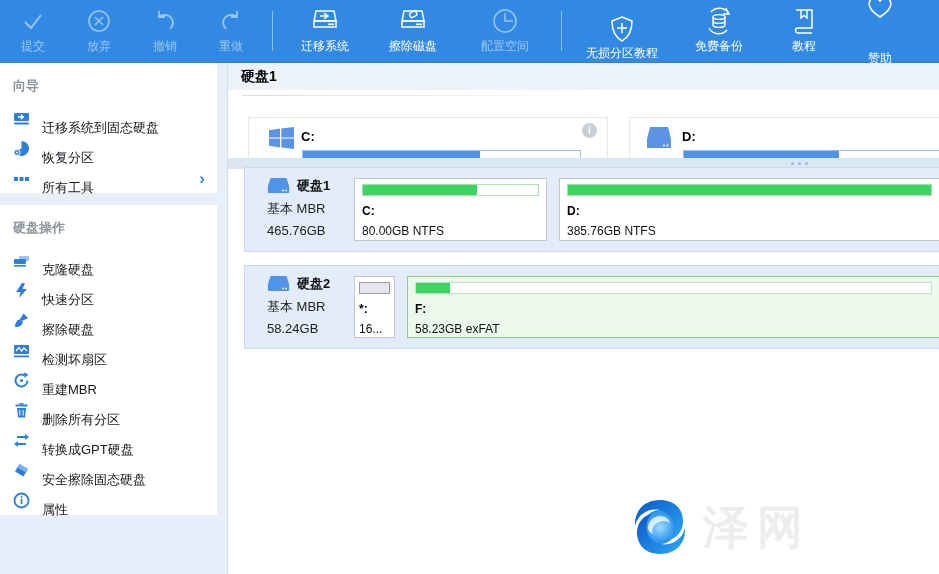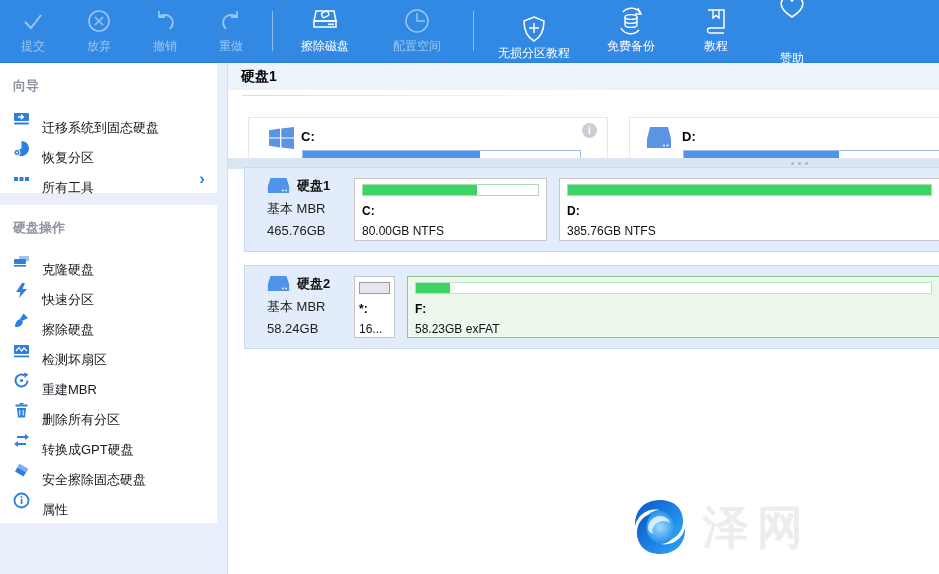--- a/index.html
+++ b/index.html
@@ -22,21 +22,21 @@
 
   
   .sidebar { position:absolute; left:0; top:63px; width:227px; height:511px; background:#e9effa; }
   .side-panel { width:217px; background:#fff; }
   .side-header { font-size:13px; font-weight:bold; color:#8d939d; padding:14px 0 8px 13px; }
   .side-item { height:30px; display:flex; align-items:center; padding-left:13px; cursor:pointer; position:relative; }
   .side-item .s-icon { width:17px; height:17px; display:flex; align-items:center; justify-content:center; margin-right:12px; }
   .side-item .s-label { font-size:13px; color:#15181d; white-space:nowrap;margin-top:20px; }
   .side-item .chev { position:absolute; right:12px; color:#2e86e8; font-size:17px; font-weight:bold; line-height:1; }
   .side-gap { height:12px; }
-  .side-panel.sec2 { padding-bottom:8px; }
+  .side-panel.sec2 { }
 
   
   .main { position:absolute; left:227px; top:63px; width:712px; height:511px; background:#fff;
           border-left:1px solid #d8dfe9; overflow:hidden; }
   .tab-band { height:27px; background:#edf3fb; font-size:14px; font-weight:bold; color:#000;
               line-height:27px; padding-left:13px; }
   .fade-line { height:1px; width:370px; margin:5px 0 0 14px;
                background:linear-gradient(to right,#d8dce2,rgba(216,220,226,0)); }
 
   
@@ -118,20 +118,31 @@
         <svg width="26" height="26" viewBox="0 0 26 26">
             <path d="M19 8 C6 4 2 14 8 21" fill="none" stroke="#fff" stroke-width="1.8"></path>
             <polyline points="19,3 19,9 13,9" fill="none" stroke="#fff" stroke-width="1.8"></polyline>
           </svg>
       </div>
       <div class="tb-label">重做</div>
     </div>
 
     <div class="tb-sep"></div>
 
+    <div class="tb-item w86">
+      <div class="tb-icon">
+        <svg width="30" height="28" viewBox="0 0 30 28">
+            <path d="M6 4 h18 l2 10 h-22 Z" fill="none" stroke="#fff" stroke-width="1.5"></path>
+            <path d="M10 9 h7 M14 6 l4 3 -4 3" fill="none" stroke="#fff" stroke-width="1.5"></path>
+            <rect x="4" y="14" width="22" height="6" fill="none" stroke="#fff" stroke-width="1.5"></rect>
+            <rect x="18" y="16.5" width="6" height="1.6" fill="#fff"></rect>
+          </svg>
+      </div>
+      <div class="tb-label">迁移系统</div>
+    </div>
     <div class="tb-item w86">
       <div class="tb-icon">
         <svg width="30" height="28" viewBox="0 0 30 28">
             <path d="M6 4 h18 l2 10 h-22 Z" fill="none" stroke="#fff" stroke-width="1.5"></path>
             <rect x="12" y="5" width="7" height="5" rx="1.5" transform="rotate(-28 15 8)" fill="none" stroke="#fff" stroke-width="1.4"></rect>
             <rect x="4" y="14" width="22" height="6" fill="none" stroke="#fff" stroke-width="1.5"></rect>
             <rect x="18" y="16.5" width="6" height="1.6" fill="#fff"></rect>
           </svg>
       </div>
       <div class="tb-label">擦除磁盘</div>

